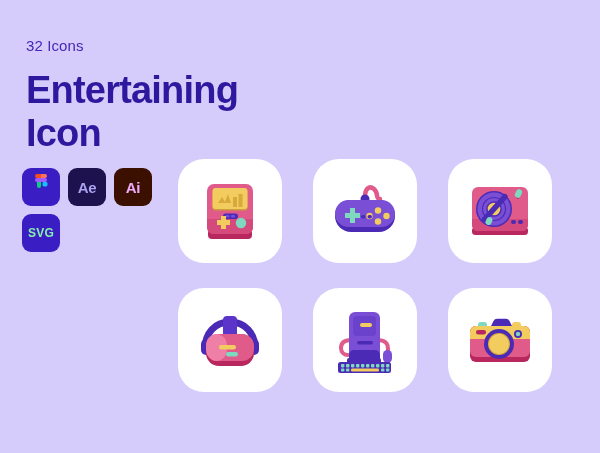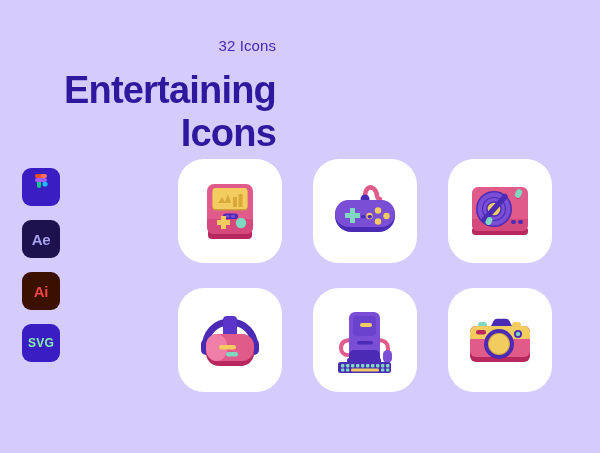--- a/index.html
+++ b/index.html
@@ -5,21 +5,21 @@
   * { box-sizing: border-box; margin: 0; padding: 0; }
   html, body {
     width: 600px; height: 453px;
     overflow: hidden;
   }
   body {
     background: #d5ccfb;
     font-family: "Liberation Sans", sans-serif;
     position: relative;
   }
-  .page { position: relative; width: 600px; height: 453px; text-align: right; }
+  .page { position: relative; width: 600px; height: 453px; }
 
   
   .left-panel {
     position: absolute;
     left: 26px; top: 38px;
     width: 250px;
   }
   .count-label {
     font-size: 15px;
     color: #4527b5;
@@ -36,37 +36,36 @@
     white-space: pre-line;
   }
 
   
   .badges {
     position: absolute;
     left: 22px; top: 168px;
     width: 140px;
     display: flex;
     flex-wrap: wrap;
-    gap: 14px;
-    flex-direction: column;
+    gap: 8px;
   }
   .badge {
     width: 38px; height: 38px;
     border-radius: 9px;
     display: flex;
     align-items: center;
     justify-content: center;
     font-size: 15px;
     font-weight: bold;
     letter-spacing: -.3px;
     flex: 0 0 auto;
   }
   .badge-figma { background: #3a1ec4; }
   .badge-ae { background: #1d124e; color: #a9a3ef; }
-  .badge-ai { background: #3b1000; color: #ef4444; }
+  .badge-ai { background: #3b1000; color: #f0abfc; }
   .badge-svg { background: #3a1ec4; color: #86efac; font-size: 12px; letter-spacing: .2px; }
 
   
   .grid {
     position: absolute;
     left: 178px; top: 159px;
     display: grid;
     grid-template-columns: repeat(3, 104px);
     grid-template-rows: repeat(2, 104px);
     column-gap: 31px;
@@ -83,21 +82,21 @@
   .card svg { display: block; }
 </style>
 </head>
 <body>
 
 <div class="page">
 
   <div class="left-panel">
     <div class="count-label">32 Icons</div>
     <h1 class="headline">Entertaining
-Icons</h1>
+Icon</h1>
   </div>
 
   <div class="badges">
 
     <div class="badge badge-figma">
       <span>
         <svg width="16" height="23" viewBox="0 0 16 23">
           <path d="M4 0h4v4H4a2 2 0 0 1 0-4z" fill="#f24e1e"></path>
           <path d="M8 0h4a2 2 0 0 1 0 4H8V0z" fill="#ff7262"></path>
           <path d="M8 4h4a2 2 0 0 1 0 4H8V4z" fill="#a259ff"></path>

